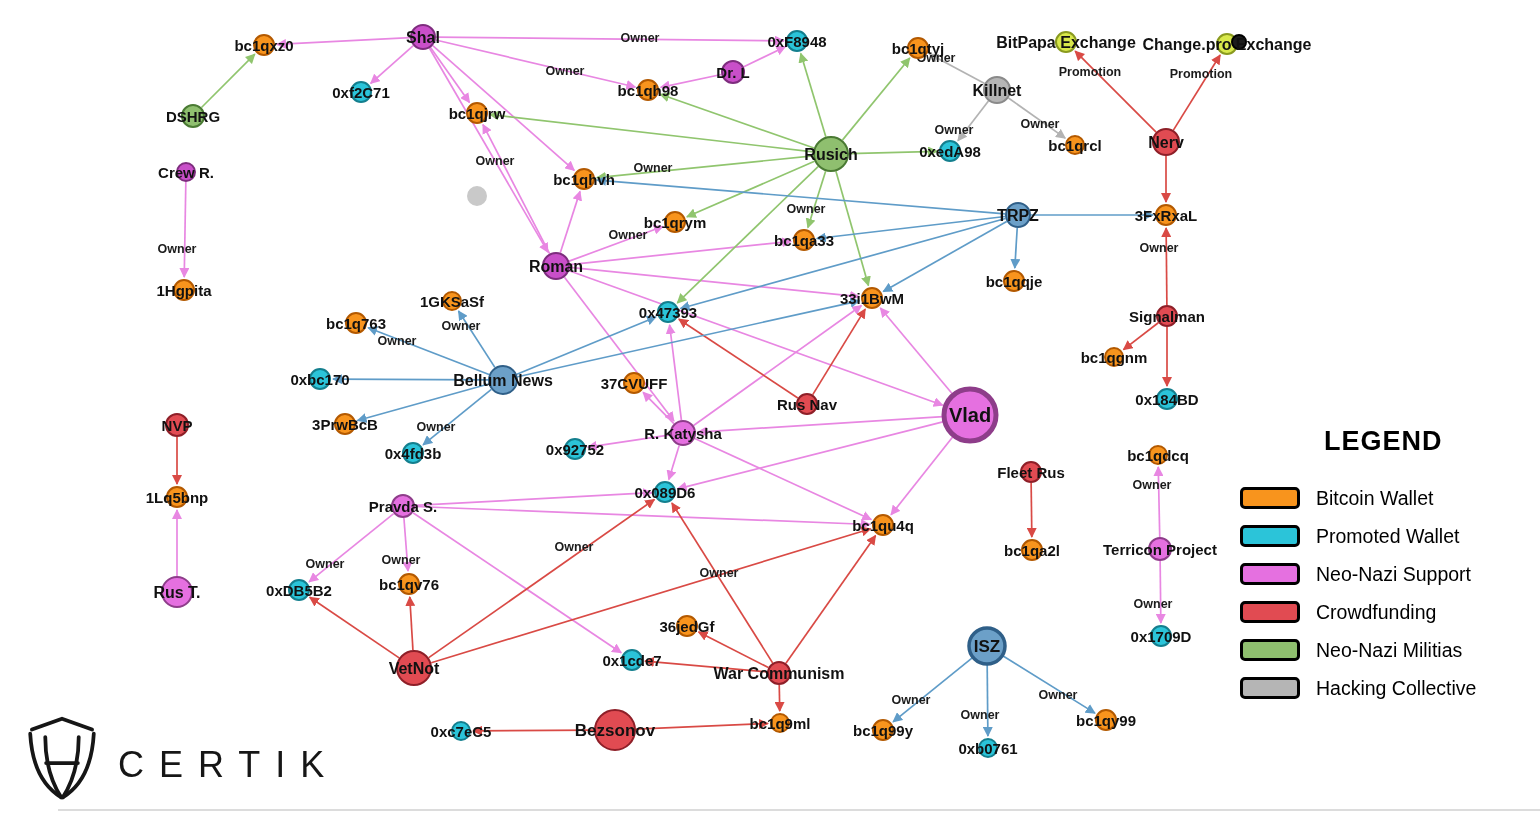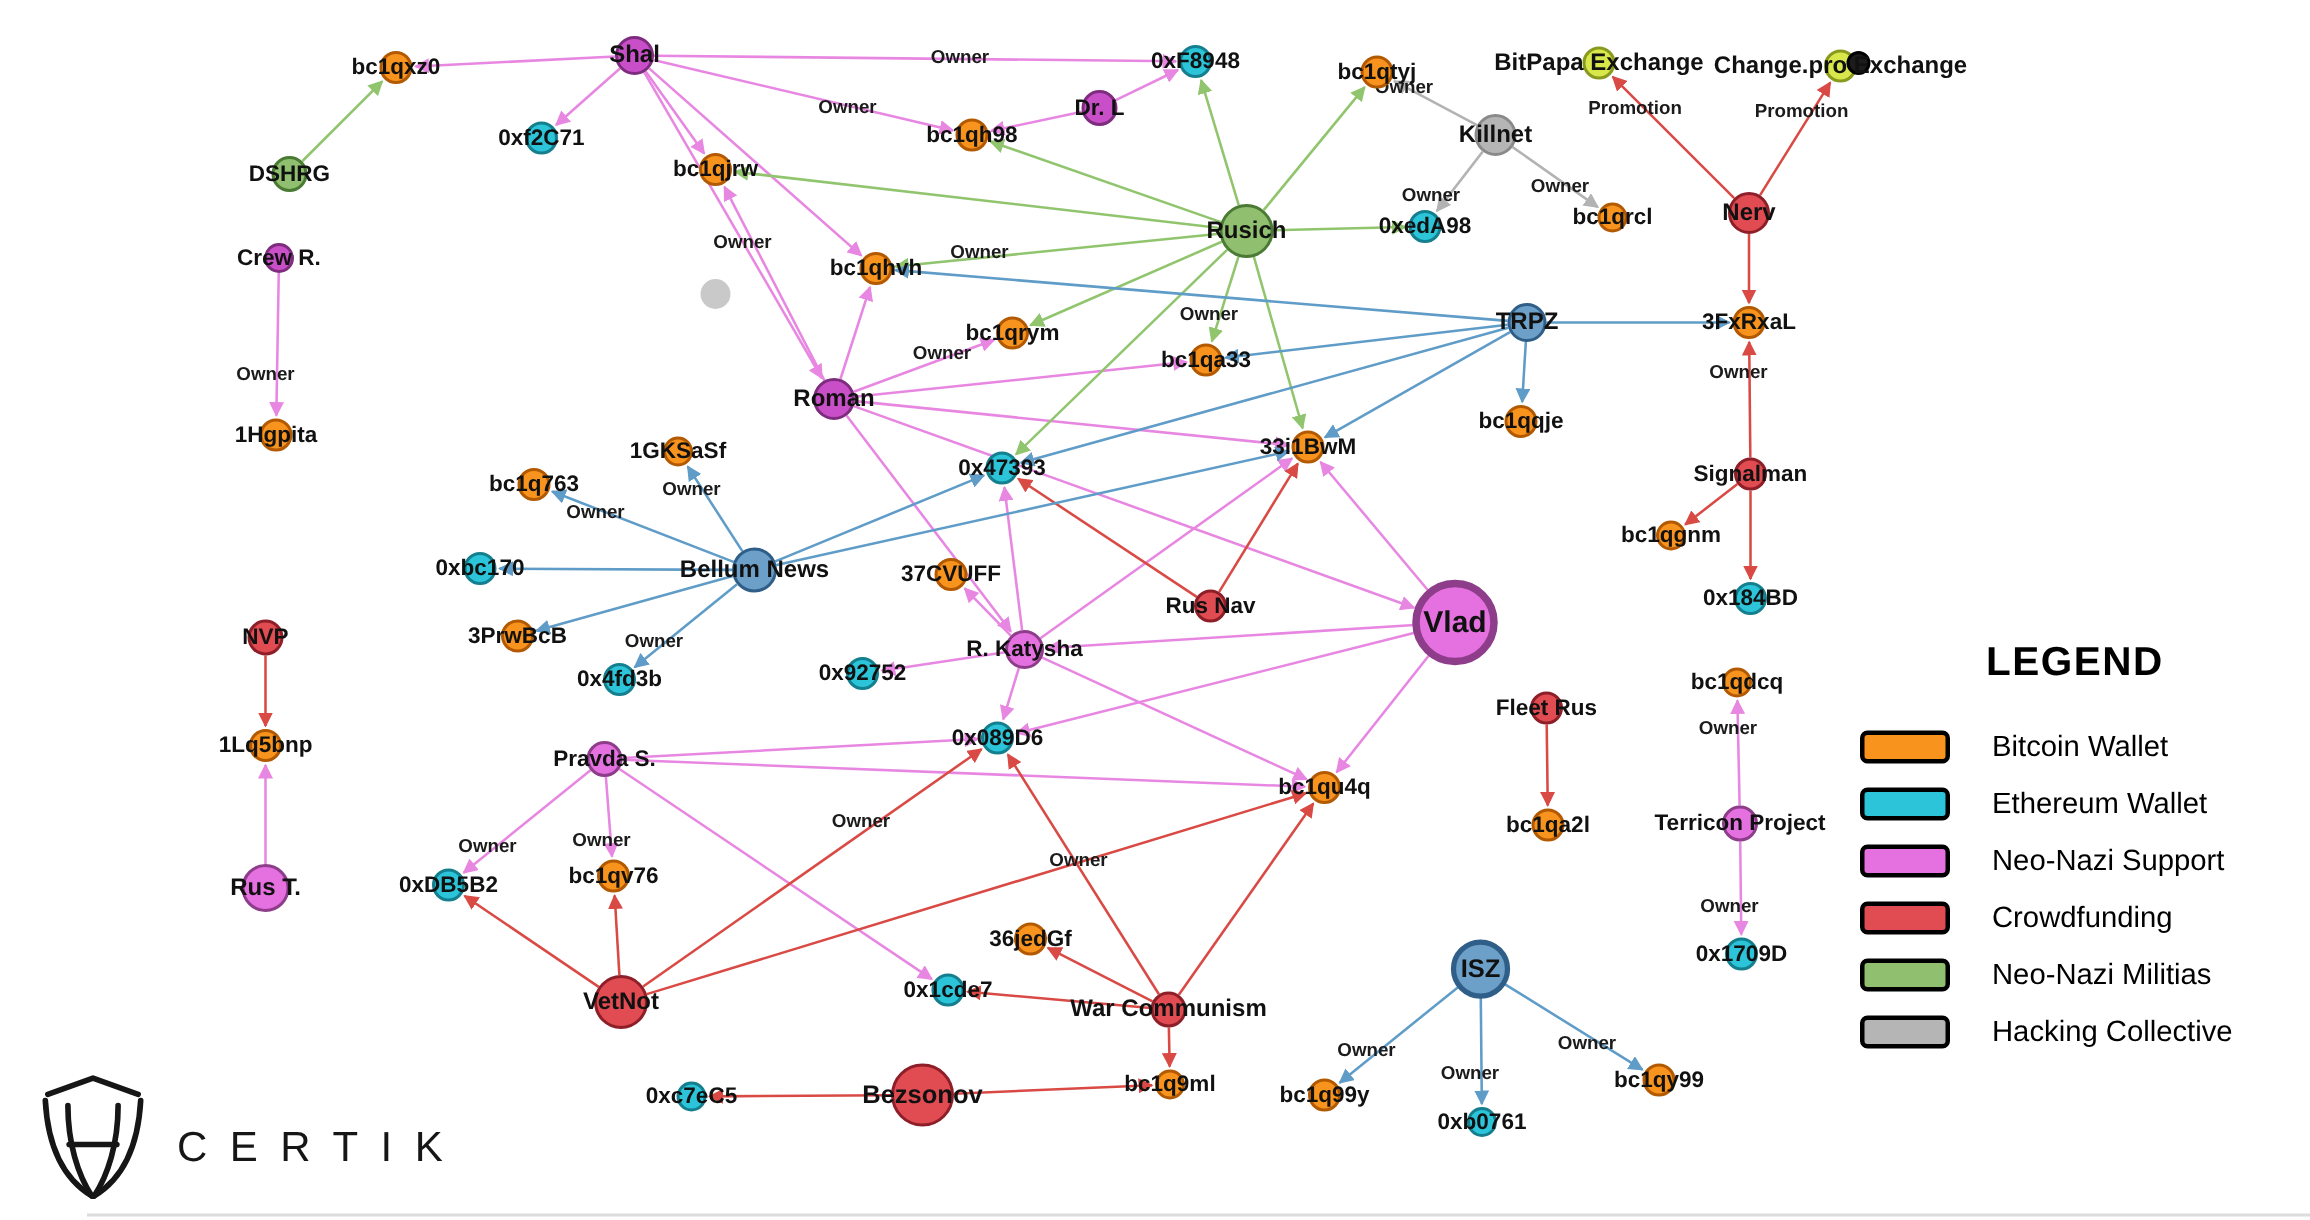--- a/index.html
+++ b/index.html
@@ -8,23 +8,23 @@
     font-family:"Liberation Sans",sans-serif;
   }
   svg text{user-select:none;}
   .node-label{fill:#111;font-family:"Liberation Sans",sans-serif;font-weight:700;text-anchor:middle;}
   .edge-label{fill:#1b1b1b;font:700 12.5px "Liberation Sans",sans-serif;text-anchor:middle;}
   #graph{position:absolute;left:0;top:0;}
   .legend{position:absolute;left:1240px;top:426px;width:300px;}
   .legend-title{font-size:27px;font-weight:700;color:#000;margin-left:84px;margin-bottom:30px;letter-spacing:1px;height:31px;line-height:31px;}
   .legend-row{display:flex;align-items:center;margin-bottom:16px;height:22px;}
   .swatch{width:54px;height:16px;border:3px solid #000;border-radius:5px;flex:0 0 auto;}
-  .legend-label{font-size:19.5px;color:#000;margin-left:28px;white-space:nowrap;}
+  .legend-label{font-size:19.5px;color:#000;margin-left:16px;white-space:nowrap;}
   .brand{position:absolute;left:20px;top:712px;display:flex;align-items:center;}
-  .brand-text{font-size:28px;font-weight:400;letter-spacing:15px;color:#161616;margin-left:14px;margin-top:14px;}
+  .brand-text{font-size:36px;font-weight:400;letter-spacing:15px;color:#161616;margin-left:14px;margin-top:14px;}
   .bottom-rule{position:absolute;left:58px;top:809px;width:1482px;height:2px;background:#dcdcdc;}
 </style>
 </head>
 <body>
 
 <svg id="graph" width="1540" height="813" viewBox="0 0 1540 813">
     <defs>
       <marker id="arrow-m" viewBox="0 0 10 10" refX="9" refY="5" markerWidth="10" markerHeight="10" orient="auto" markerUnits="userSpaceOnUse">
         <path d="M0,0 L10,5 L0,10 Z" fill="#E887E2"></path>
       </marker>
@@ -295,21 +295,21 @@
   </svg>
 
 <div class="legend">
   <div class="legend-title">LEGEND</div>
   <div class="legend-row">
     <span class="swatch" style="background: rgb(248, 148, 29);"></span>
     <span class="legend-label">Bitcoin Wallet</span>
   </div>
   <div class="legend-row">
     <span class="swatch" style="background: rgb(43, 196, 217);"></span>
-    <span class="legend-label">Ethereum Wallet</span>
+    <span class="legend-label">Promoted Wallet</span>
   </div>
   <div class="legend-row">
     <span class="swatch" style="background: rgb(229, 112, 224);"></span>
     <span class="legend-label">Neo-Nazi Support</span>
   </div>
   <div class="legend-row">
     <span class="swatch" style="background: rgb(225, 75, 82);"></span>
     <span class="legend-label">Crowdfunding</span>
   </div>
   <div class="legend-row">

